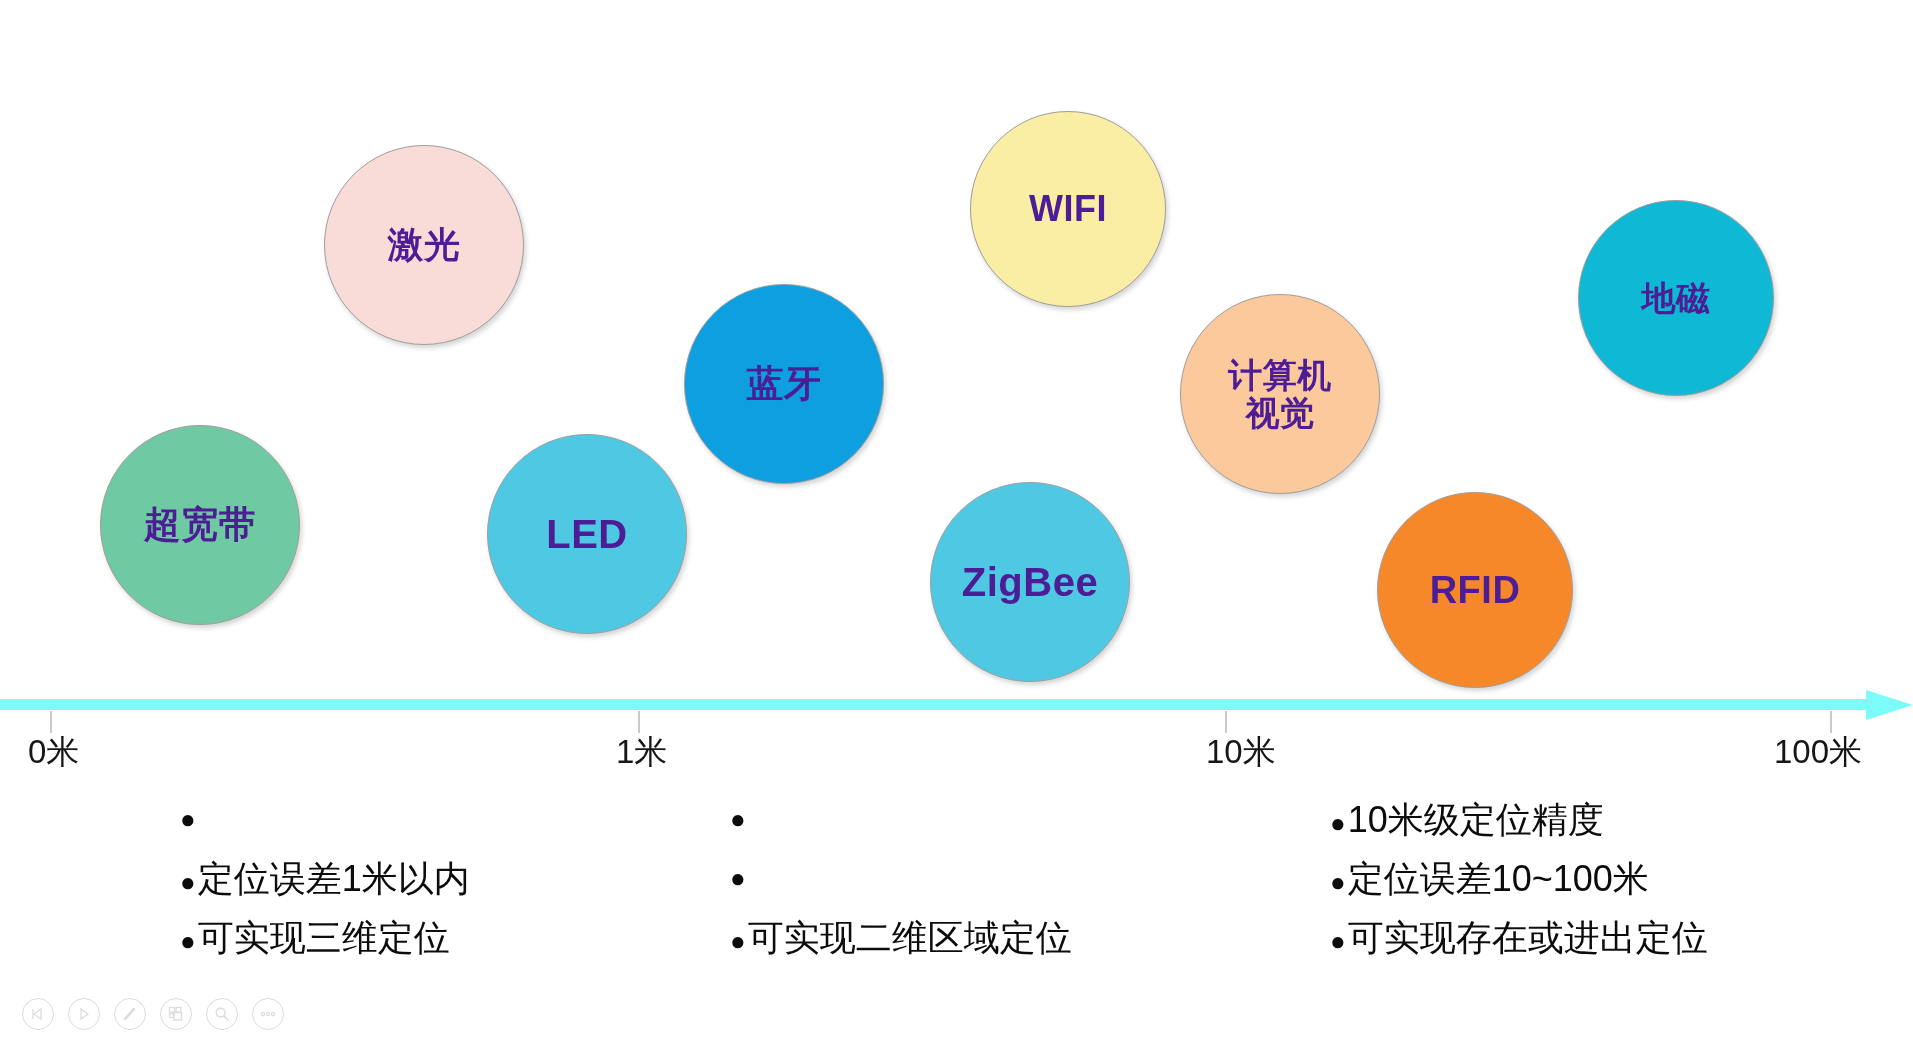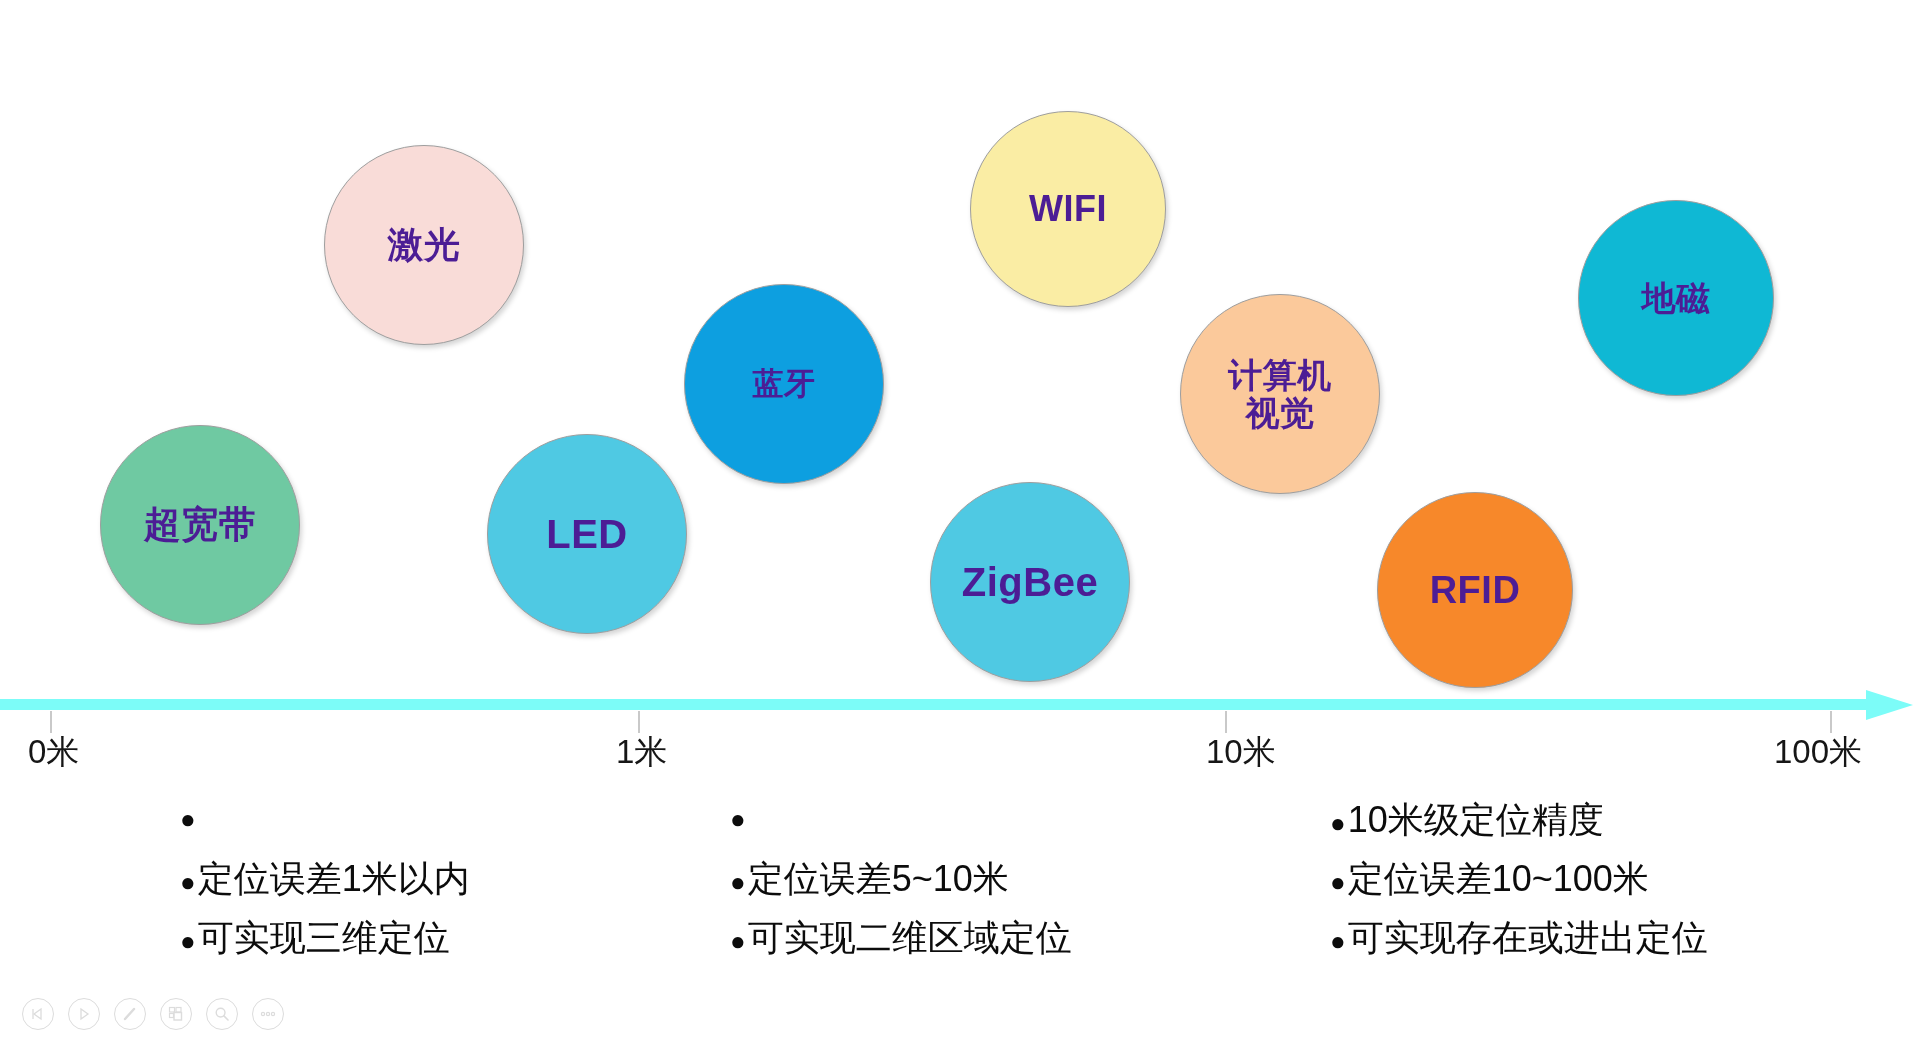--- a/index.html
+++ b/index.html
@@ -134,21 +134,21 @@
 </style>
 </head>
 <body>
 
 <div id="slide">
 
   <div id="bubble-layer">
       <div class="bubble" style="left: 100px; top: 425px; width: 200px; height: 200px; background: rgb(111, 201, 162); font-size: 37px; border-color: rgb(158, 158, 158);"><span class="bubble-label">超宽带</span></div>
       <div class="bubble" style="left: 324px; top: 145px; width: 200px; height: 200px; background: rgb(249, 220, 216); font-size: 36px; border-color: rgb(158, 158, 158);"><span class="bubble-label">激光</span></div>
       <div class="bubble" style="left: 487px; top: 434px; width: 200px; height: 200px; background: rgb(79, 201, 227); font-size: 40px; border-color: rgb(158, 158, 158);"><span class="bubble-label">LED</span></div>
-      <div class="bubble" style="left: 684px; top: 284px; width: 200px; height: 200px; background: rgb(13, 159, 224); font-size: 31px; border-color: rgb(158, 158, 158);"><span class="bubble-label">蓝牙</span></div>
+      <div class="bubble" style="left: 684px; top: 284px; width: 200px; height: 200px; background: rgb(13, 159, 224); font-size: 37px; border-color: rgb(158, 158, 158);"><span class="bubble-label">蓝牙</span></div>
       <div class="bubble" style="left: 930px; top: 482px; width: 200px; height: 200px; background: rgb(79, 201, 227); font-size: 40px; border-color: rgb(158, 158, 158);"><span class="bubble-label">ZigBee</span></div>
       <div class="bubble" style="left: 970px; top: 111px; width: 196px; height: 196px; background: rgb(250, 237, 164); font-size: 36px; border-color: rgb(158, 158, 158);"><span class="bubble-label">WIFI</span></div>
       <div class="bubble" style="left: 1180px; top: 294px; width: 200px; height: 200px; background: rgb(251, 201, 155); font-size: 34px; border-color: rgb(158, 158, 158);"><span class="bubble-label">计算机
 视觉</span></div>
       <div class="bubble" style="left: 1377px; top: 492px; width: 196px; height: 196px; background: rgb(247, 136, 42); font-size: 38px; border-color: rgb(158, 158, 158);"><span class="bubble-label">RFID</span></div>
       <div class="bubble" style="left: 1578px; top: 200px; width: 196px; height: 196px; background: rgb(15, 184, 212); font-size: 34px; border-color: rgb(158, 158, 158);"><span class="bubble-label">地磁</span></div>
     </div>
 
   <div id="axis-wrap">
     <div id="axis-line"></div>
@@ -178,21 +178,20 @@
           <span class="bullet-dot">●</span>
           <span>可实现三维定位</span>
         </div>
       </div>
       <div class="bullet-col" style="left: 730px;">
         <div class="bullet-line">
           <span class="bullet-dot">●</span>
         </div>
         <div class="bullet-line">
           <span class="bullet-dot">●</span>
-          <span>定位误差5~10米</span>
         </div>
         <div class="bullet-line">
           <span class="bullet-dot">●</span>
           <span>可实现二维区域定位</span>
         </div>
       </div>
       <div class="bullet-col" style="left: 1330px;">
         <div class="bullet-line">
           <span class="bullet-dot">●</span>
           <span>10米级定位精度</span>

